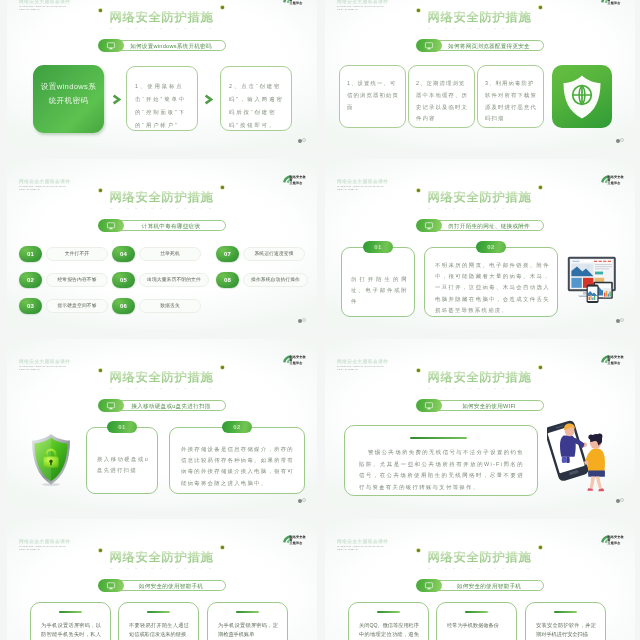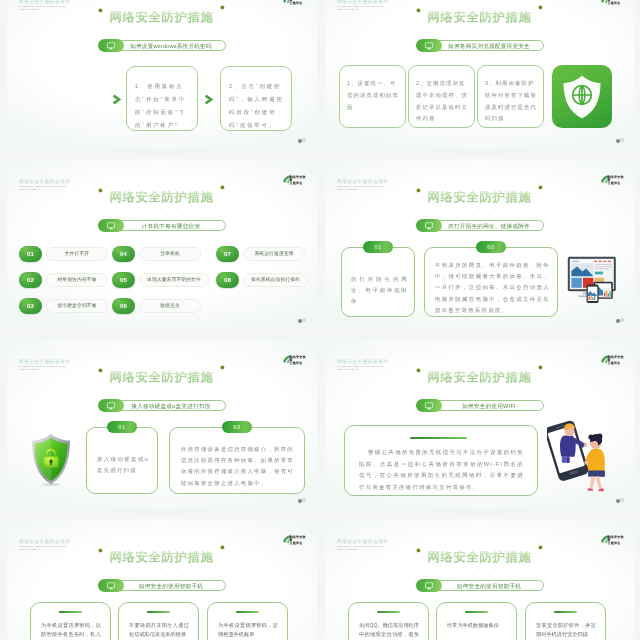--- a/index.html
+++ b/index.html
@@ -152,20 +152,23 @@
               <rect x="9.9" y="16.4" width="4.2" height="2.3" fill="#ffffff"></rect>
               <rect x="7.2" y="18.3" width="9.6" height="1.7" rx="0.85" fill="#ffffff"></rect>
             </svg>
    </div>
    <div class="pillbody">
             <span>如何设置windows系统开机密码</span>
           </div>
  </div>
 
    <div class="s1">
+    <div class="s1box">
+            <p>设置windows系统开机密码</p>
+          </div>
     <svg class="s1arrow s1a1" viewBox="0 0 9 11">
             <path d="M1.6 1.6 L7.2 5.5 L1.6 9.4" fill="none" stroke="#4f9f44" stroke-width="2.6" stroke-linejoin="miter" stroke-linecap="butt"></path>
           </svg>
     <div class="s1card s1c1">
             <p>1、使用鼠标点击“开始”菜单中的“控制面板”下的“用户帐户”</p>
           </div>
     <svg class="s1arrow s1a2" viewBox="0 0 9 11">
             <path d="M1.6 1.6 L7.2 5.5 L1.6 9.4" fill="none" stroke="#4f9f44" stroke-width="2.6" stroke-linejoin="miter" stroke-linecap="butt"></path>
           </svg>
     <div class="s1card s1c2">

